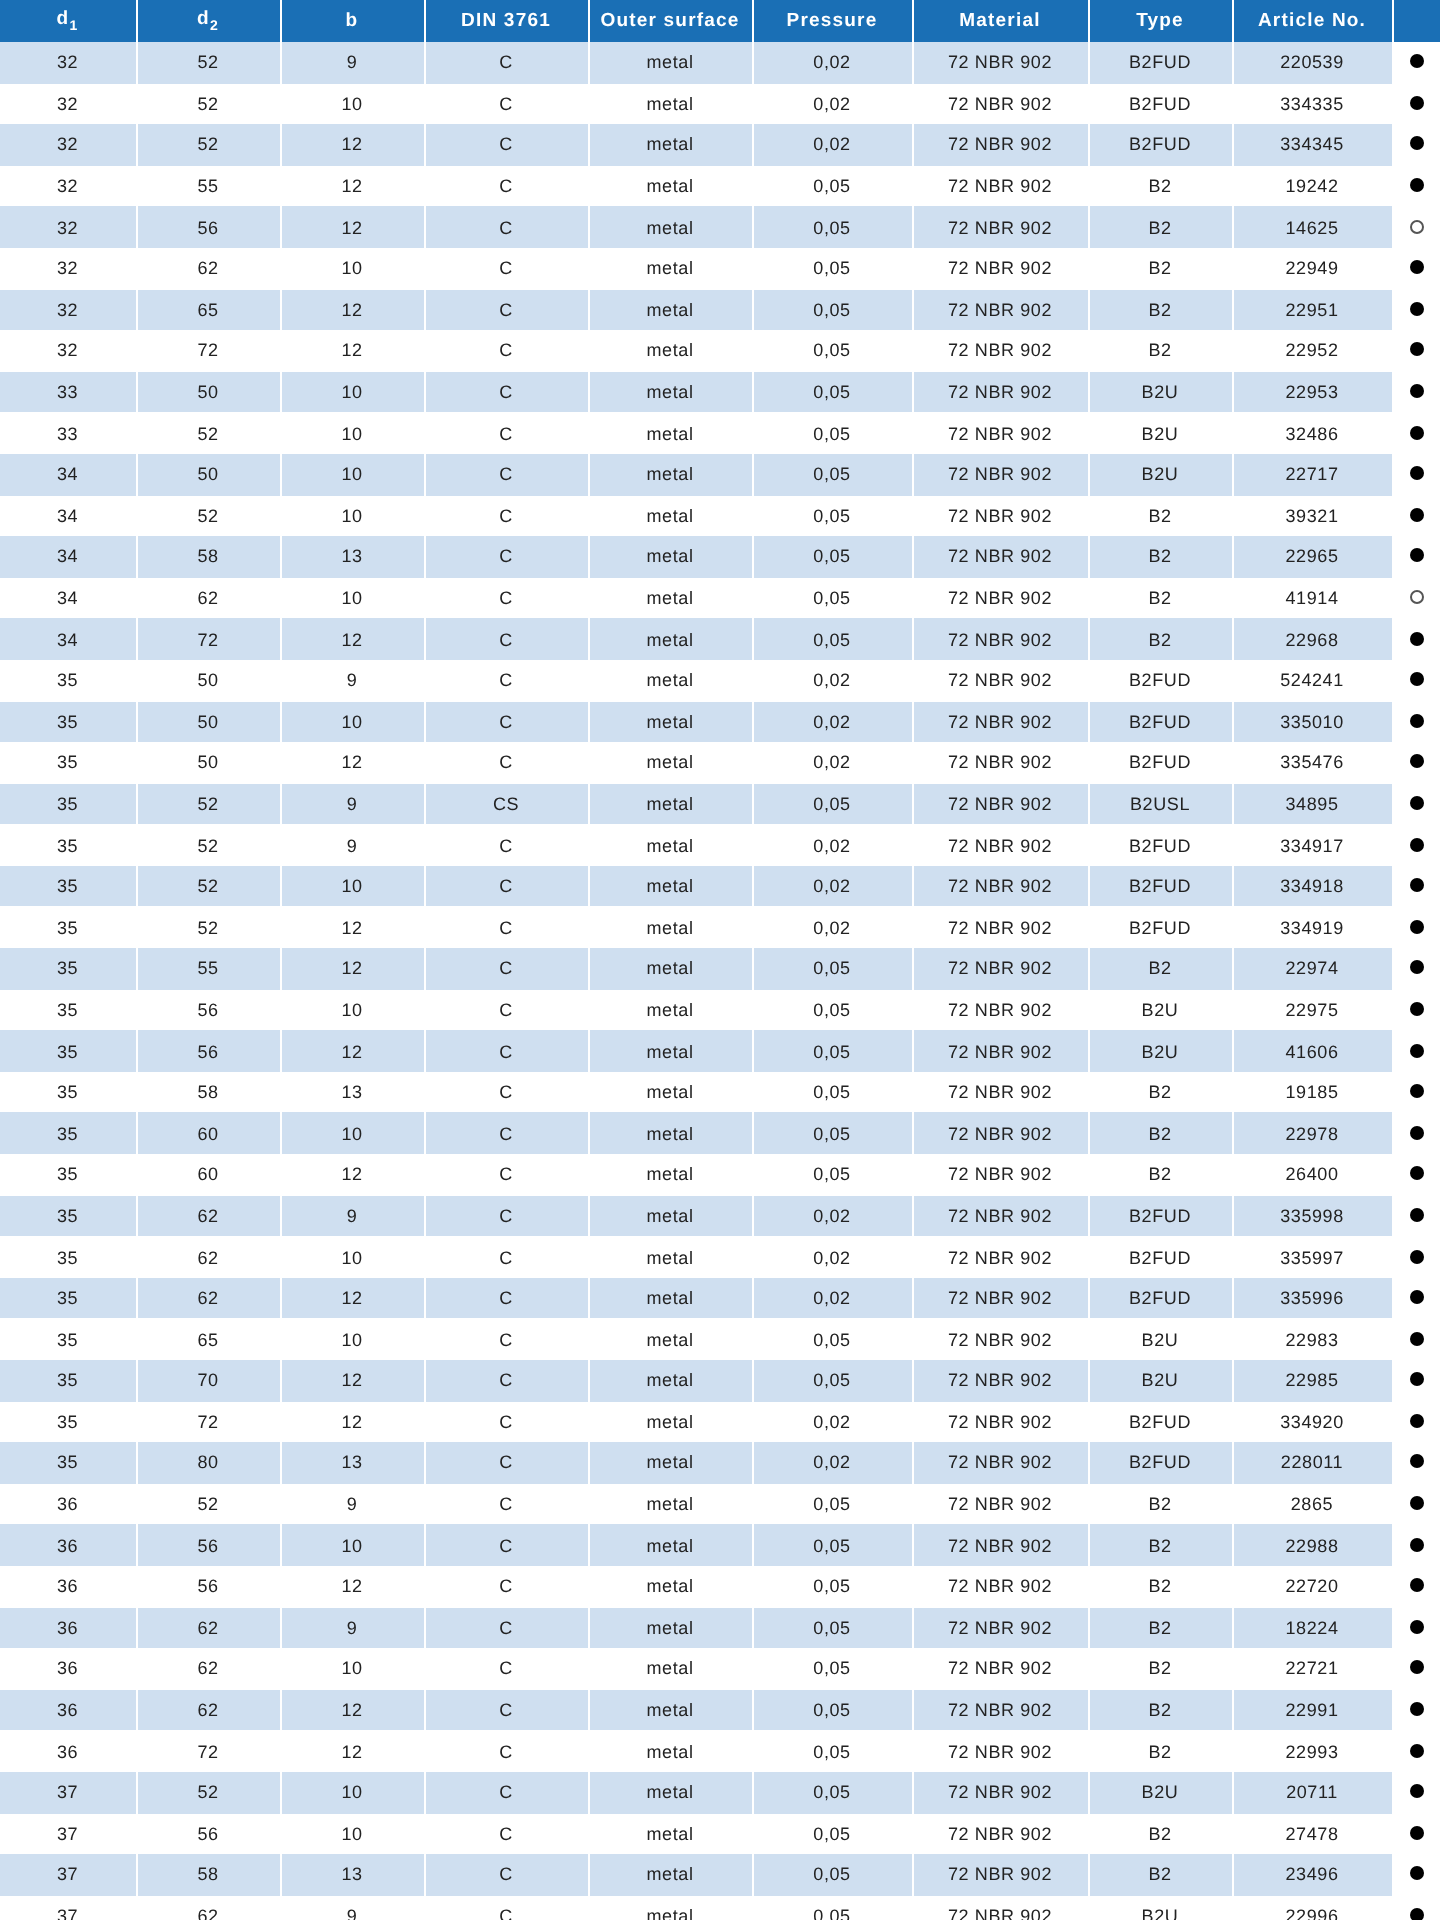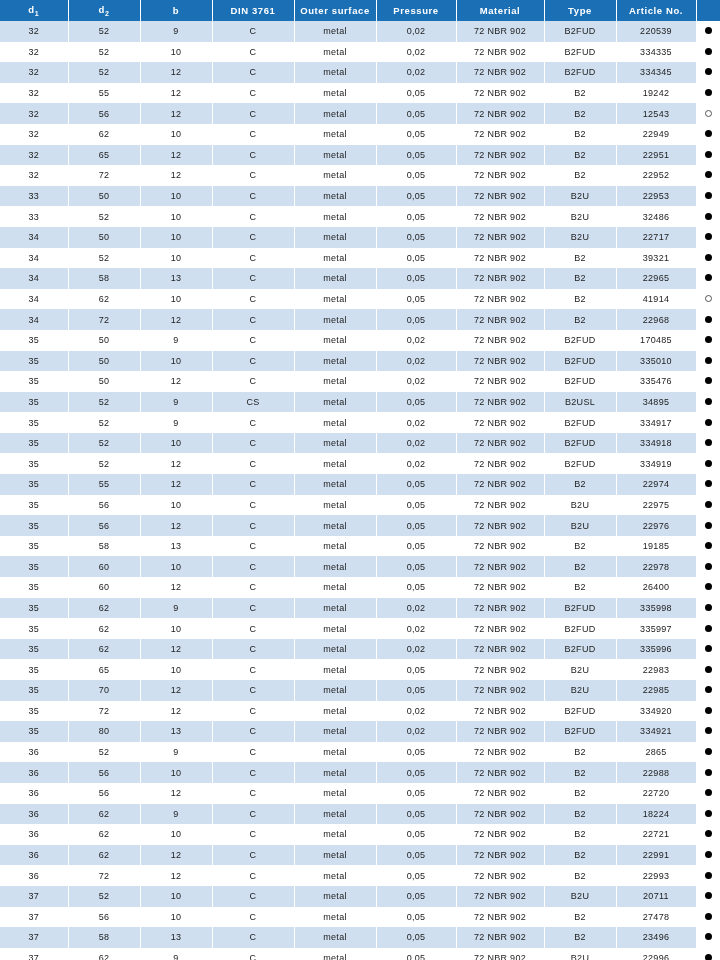--- a/index.html
+++ b/index.html
@@ -168,21 +168,21 @@
       </tr>
       <tr class="row-alt">
         <td>32</td>
         <td>56</td>
         <td>12</td>
         <td>C</td>
         <td>metal</td>
         <td>0,05</td>
         <td>72 NBR 902</td>
         <td>B2</td>
-        <td>12543</td>
+        <td>14625</td>
         <td class="stock-cell"><span class="dot-empty"></span></td>
       </tr>
       <tr class="row-plain">
         <td>32</td>
         <td>62</td>
         <td>10</td>
         <td>C</td>
         <td>metal</td>
         <td>0,05</td>
         <td>72 NBR 902</td>
@@ -300,21 +300,21 @@
       </tr>
       <tr class="row-plain">
         <td>35</td>
         <td>50</td>
         <td>9</td>
         <td>C</td>
         <td>metal</td>
         <td>0,02</td>
         <td>72 NBR 902</td>
         <td>B2FUD</td>
-        <td>170485</td>
+        <td>524241</td>
         <td class="stock-cell"><span class="dot-filled"></span></td>
       </tr>
       <tr class="row-alt">
         <td>35</td>
         <td>50</td>
         <td>10</td>
         <td>C</td>
         <td>metal</td>
         <td>0,02</td>
         <td>72 NBR 902</td>
@@ -408,21 +408,21 @@
       </tr>
       <tr class="row-alt">
         <td>35</td>
         <td>56</td>
         <td>12</td>
         <td>C</td>
         <td>metal</td>
         <td>0,05</td>
         <td>72 NBR 902</td>
         <td>B2U</td>
-        <td>22976</td>
+        <td>41606</td>
         <td class="stock-cell"><span class="dot-filled"></span></td>
       </tr>
       <tr class="row-plain">
         <td>35</td>
         <td>58</td>
         <td>13</td>
         <td>C</td>
         <td>metal</td>
         <td>0,05</td>
         <td>72 NBR 902</td>
@@ -528,21 +528,21 @@
       </tr>
       <tr class="row-alt">
         <td>35</td>
         <td>80</td>
         <td>13</td>
         <td>C</td>
         <td>metal</td>
         <td>0,02</td>
         <td>72 NBR 902</td>
         <td>B2FUD</td>
-        <td>334921</td>
+        <td>228011</td>
         <td class="stock-cell"><span class="dot-filled"></span></td>
       </tr>
       <tr class="row-plain">
         <td>36</td>
         <td>52</td>
         <td>9</td>
         <td>C</td>
         <td>metal</td>
         <td>0,05</td>
         <td>72 NBR 902</td>

